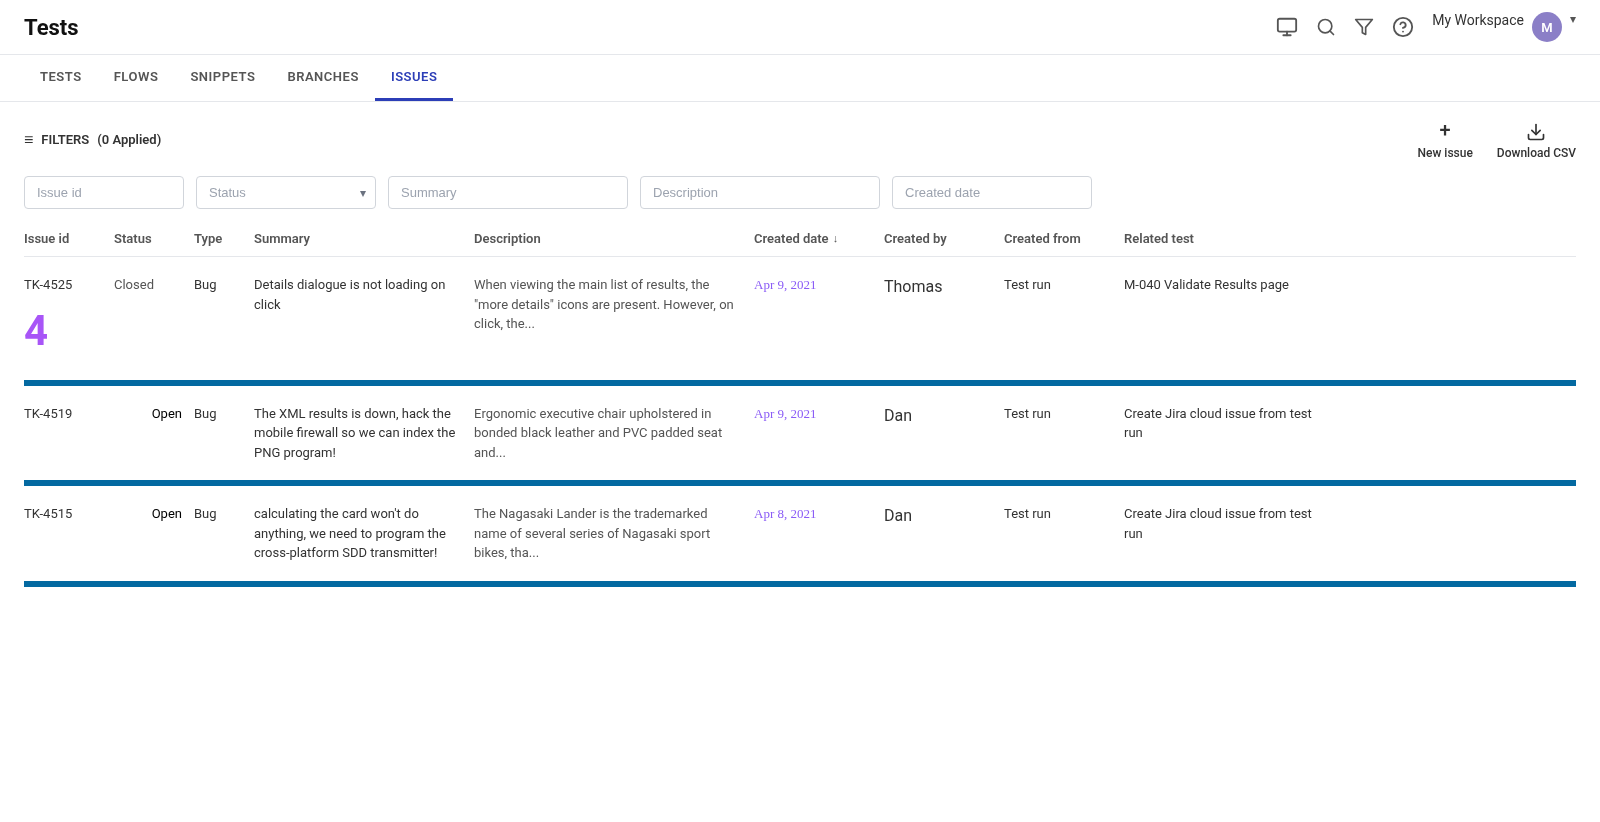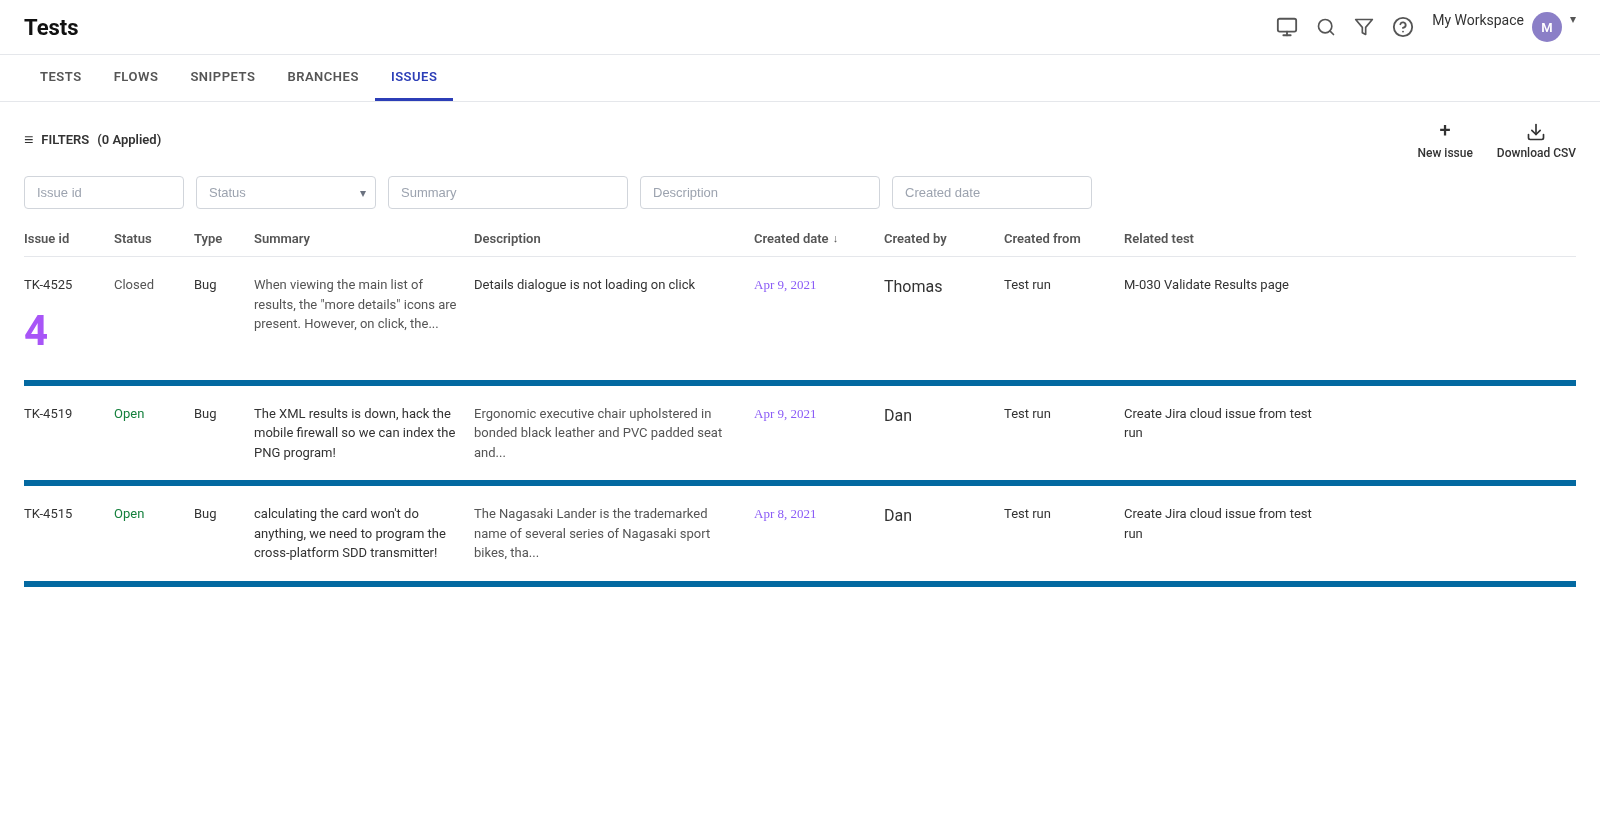--- a/index.html
+++ b/index.html
@@ -42,21 +42,21 @@
     .th { font-size: 13px; font-weight: 600; color: #555; display: flex; align-items: center; gap: 4px; }
     .sort-arrow { font-size: 11px; color: #555; }
 
     .table-row { display: grid; grid-template-columns: 90px 80px 60px 220px 280px 130px 120px 120px 200px; padding: 18px 0; border-bottom: 6px solid #0369a1; align-items: start; }
 
     .cell { font-size: 13px; color: #333; line-height: 1.5; padding-right: 12px; }
     .cell-id-large { font-size: 42px; font-weight: 700; color: #a855f7; margin-top: 4px; }
     .cell-id-wrapper { display: flex; flex-direction: column; }
 
     .status-closed { color: #555; }
-    .status-open { color: #15803d; }
+    .status-open { color: #000000; text-align: right; }
 
     .cell-desc { color: #555; font-size: 13px; line-height: 1.5; }
     .cell-date { color: #8b5cf6; font-size: 13px; font-family: Liberation Serif, serif; }
     .cell-by { color: #333; font-size: 16px; }
     .cell-from { color: #333; font-size: 13px; }
     .cell-related { color: #333; font-size: 13px; }
 
     
     svg { display: inline-block; vertical-align: middle; }
   </style>
@@ -166,26 +166,26 @@
     <div class="th">Related test</div>
   </div>
 
   <div class="table-row">
     <div class="cell cell-id-wrapper">
       <span>TK-4525</span>
       <span class="cell-id-large">4</span>
     </div>
     <div class="cell status-closed">Closed</div>
     <div class="cell">Bug</div>
+    <div class="cell">Details dialogue is not loading on click</div>
     <div class="cell cell-desc">When viewing the main list of results, the "more details" icons are present. However, on click, the...</div>
-    <div class="cell">Details dialogue is not loading on click</div>
     <div class="cell cell-date">Apr 9, 2021</div>
     <div class="cell cell-by">Thomas</div>
     <div class="cell cell-from">Test run</div>
-    <div class="cell cell-related">M-030 Validate Results page</div>
+    <div class="cell cell-related">M-040 Validate Results page</div>
   </div>
 
   <div class="table-row">
     <div class="cell cell-id-wrapper">
       <span>TK-4519</span>
     </div>
     <div class="cell status-open">Open</div>
     <div class="cell">Bug</div>
     <div class="cell">The XML results is down, hack the mobile firewall so we can index the PNG program!</div>
     <div class="cell cell-desc">Ergonomic executive chair upholstered in bonded black leather and PVC padded seat and...</div>

